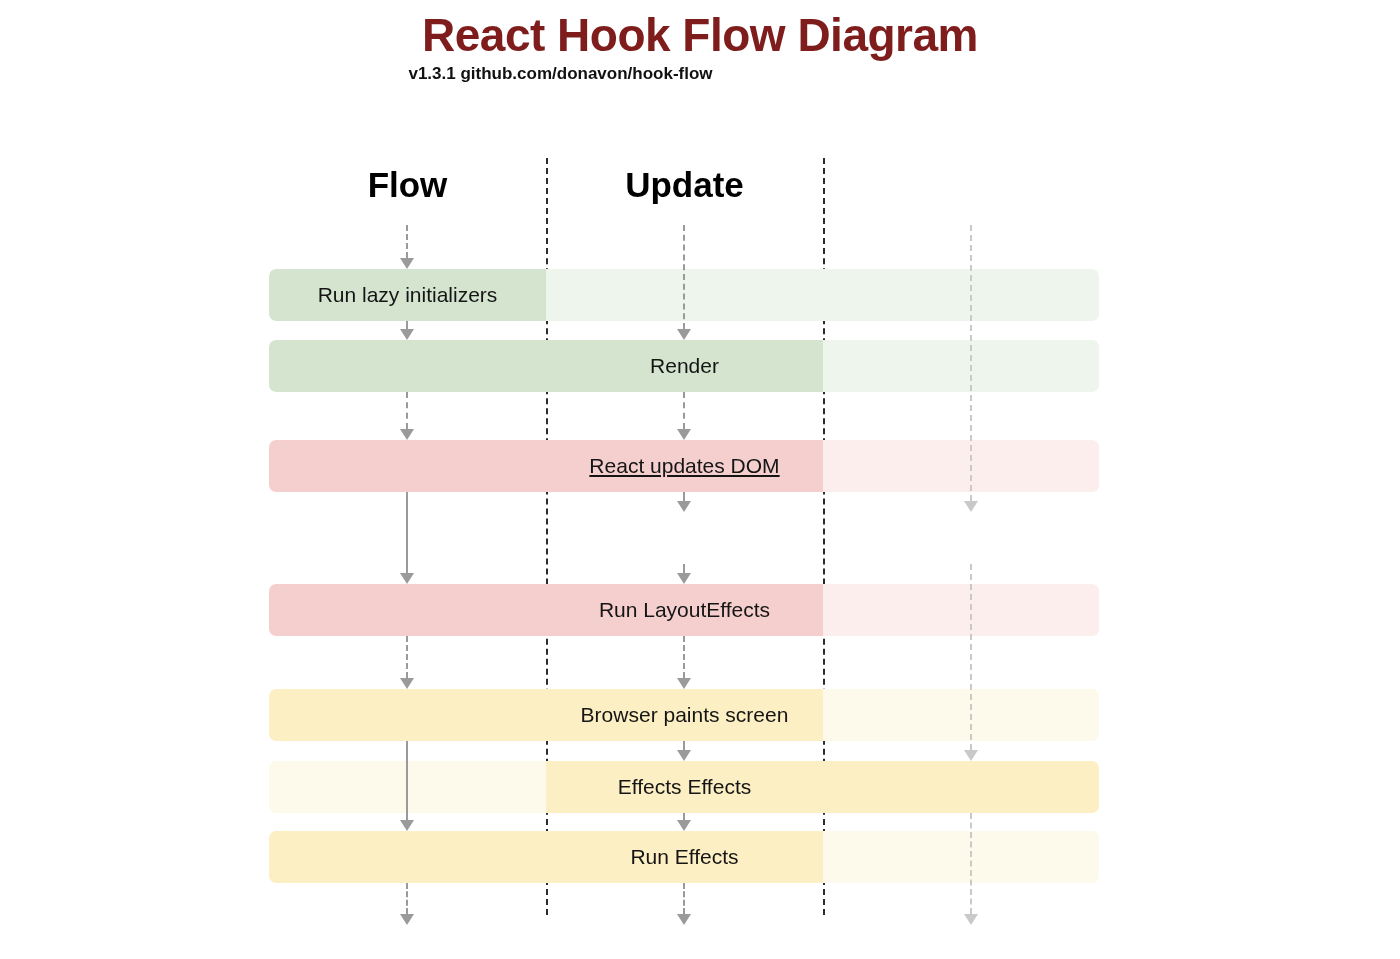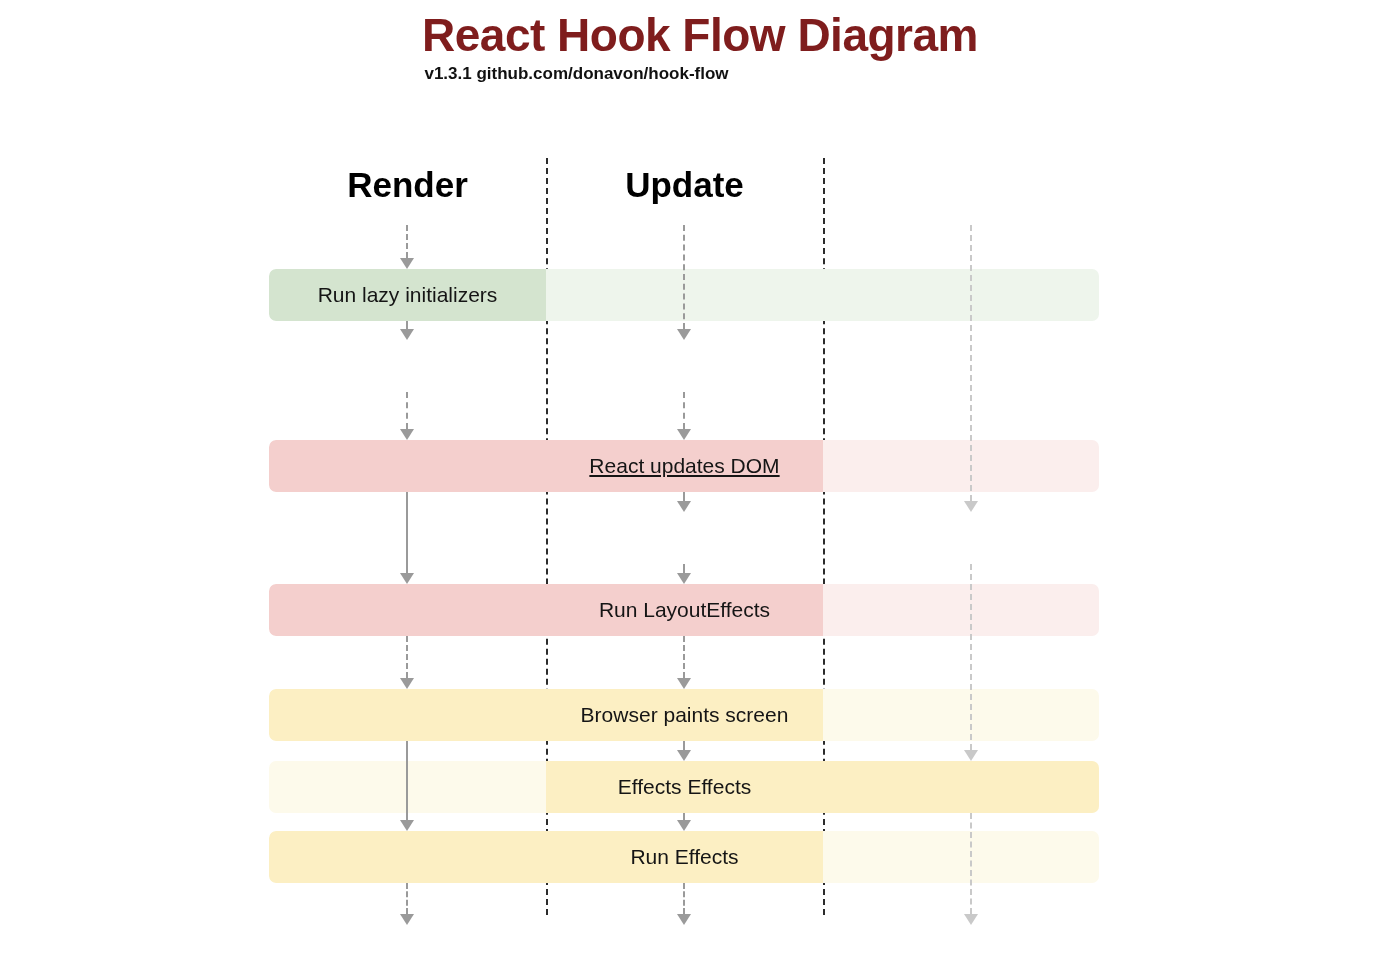--- a/index.html
+++ b/index.html
@@ -37,21 +37,20 @@
   }
   .subtitle {
     position: absolute;
     top: 64px;
     left: 0;
     width: 1121px;
     text-align: center;
     font-size: 17px;
     font-weight: bold;
     color: #111111;
-    margin-left: 16px;
   }
 
   
   .canvas {
     position: absolute;
     left: 0;
     top: 0;
     width: 1400px;
     height: 959px;
   }
@@ -131,27 +130,31 @@
 </style>
 </head>
 <body>
 
 <div class="page">
 
   <div class="title">React Hook Flow Diagram</div>
   <div class="subtitle">v1.3.1 github.com/donavon/hook-flow</div>
 
   <div class="canvas" id="canvas">
-      <div class="col-head c0">Render</div>
+      <div class="col-head c0">Flow</div>
       <div class="col-head c1">Update</div>
       <div class="divider d1" style="left: 546px; top: 158px; height: 757px;"></div>
       <div class="divider d2" style="left: 823px; top: 158px; height: 757px;"></div>
       <div class="row" style="top: 269px; left: 269px; width: 830px; height: 52px; background: rgb(238, 245, 236);">
         <div class="seg round-l" style="left: 0px; width: 277px; height: 52px; background: rgb(212, 228, 207);"></div>
         <div class="label" style="left: 0px; width: 277px;">Run lazy initializers</div>
+      </div>
+      <div class="row" style="top: 340px; left: 269px; width: 830px; height: 52px; background: rgb(238, 245, 236);">
+        <div class="seg round-l" style="left: 0px; width: 554px; height: 52px; background: rgb(212, 228, 207);"></div>
+        <div class="label" style="left: 277px; width: 277px;">Render</div>
       </div>
       <div class="row" style="top: 440px; left: 269px; width: 830px; height: 52px; background: rgb(251, 238, 237);">
         <div class="seg round-l" style="left: 0px; width: 554px; height: 52px; background: rgb(244, 207, 205);"></div>
         <div class="label" style="left: 277px; width: 277px; text-decoration: underline;">React updates DOM</div>
       </div>
       <div class="row" style="top: 584px; left: 269px; width: 830px; height: 52px; background: rgb(251, 238, 237);">
         <div class="seg round-l" style="left: 0px; width: 554px; height: 52px; background: rgb(244, 207, 205);"></div>
         <div class="label" style="left: 277px; width: 277px;">Run LayoutEffects</div>
       </div>
       <div class="row" style="top: 689px; left: 269px; width: 830px; height: 52px; background: rgb(253, 250, 235);">

